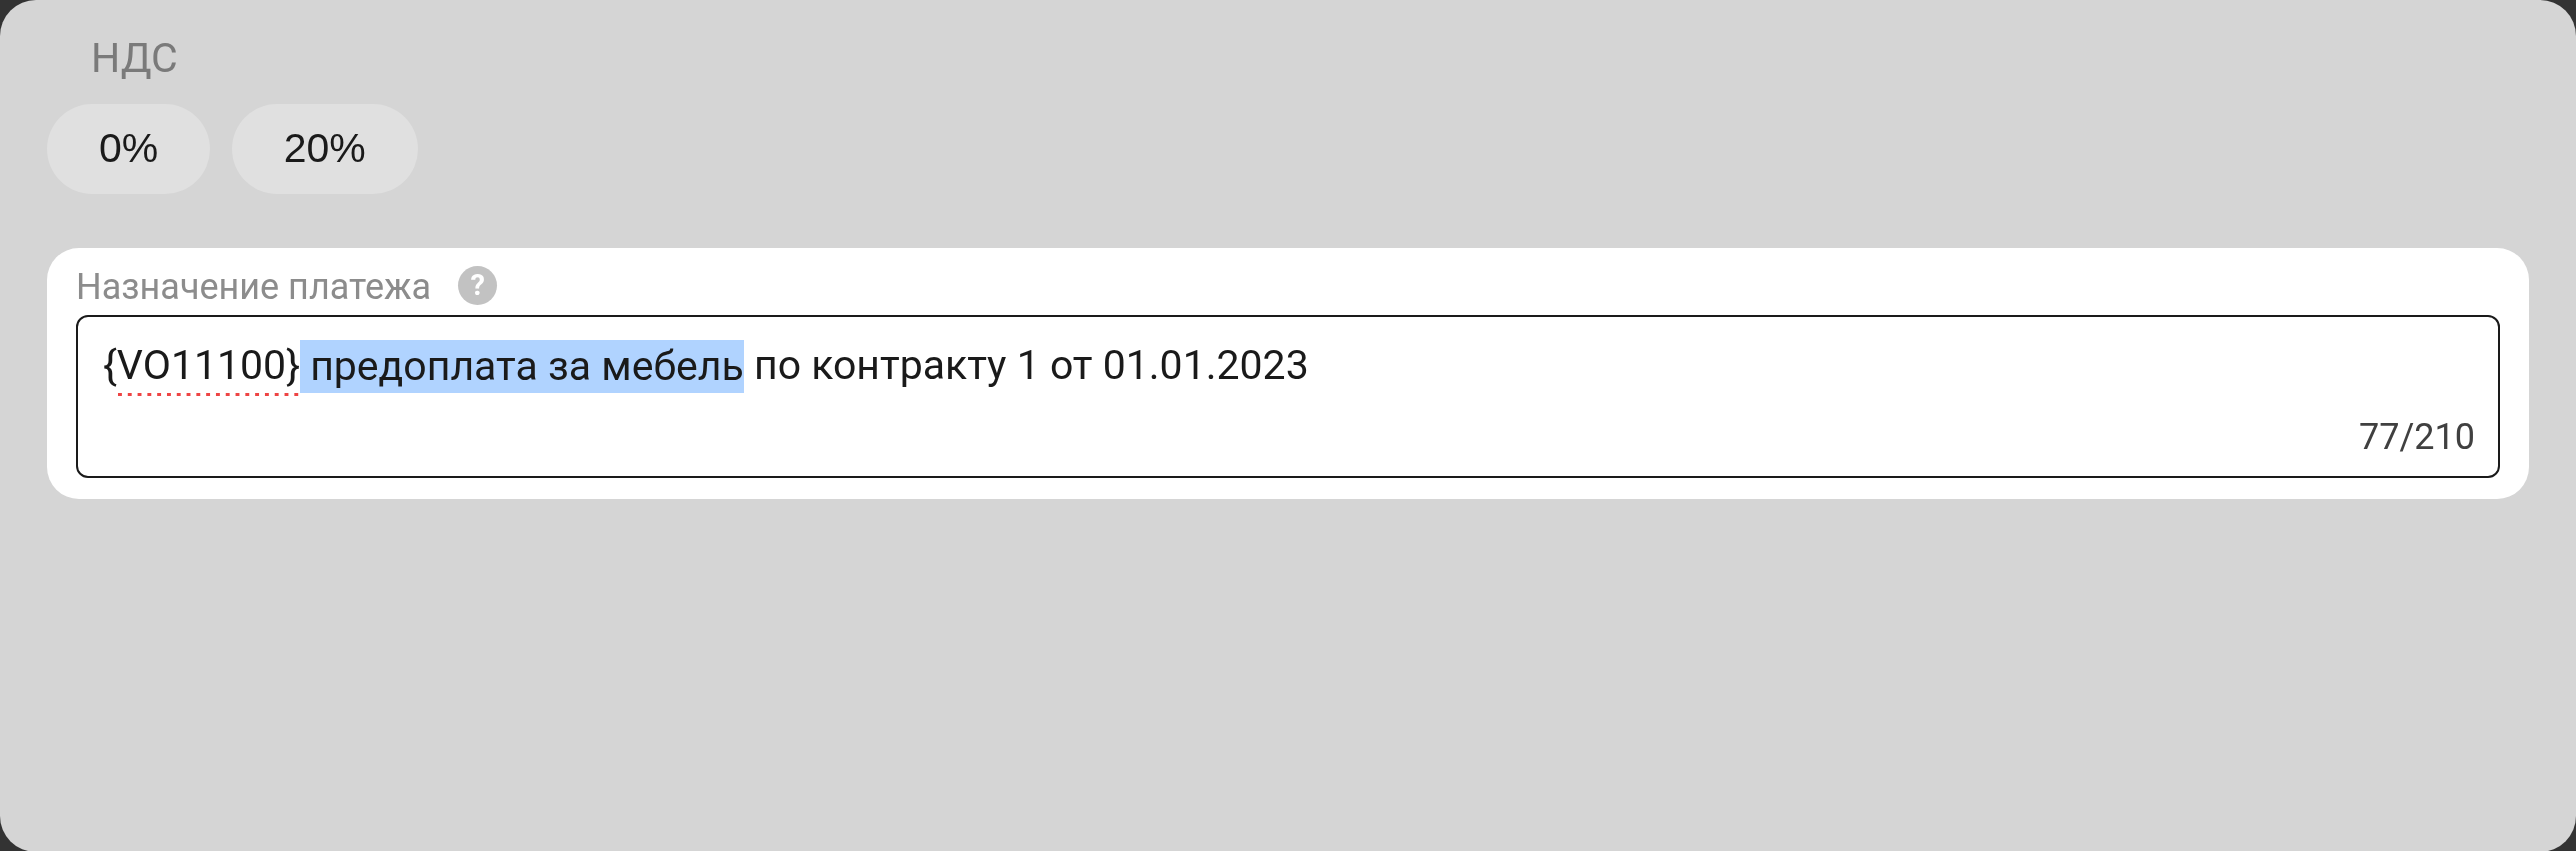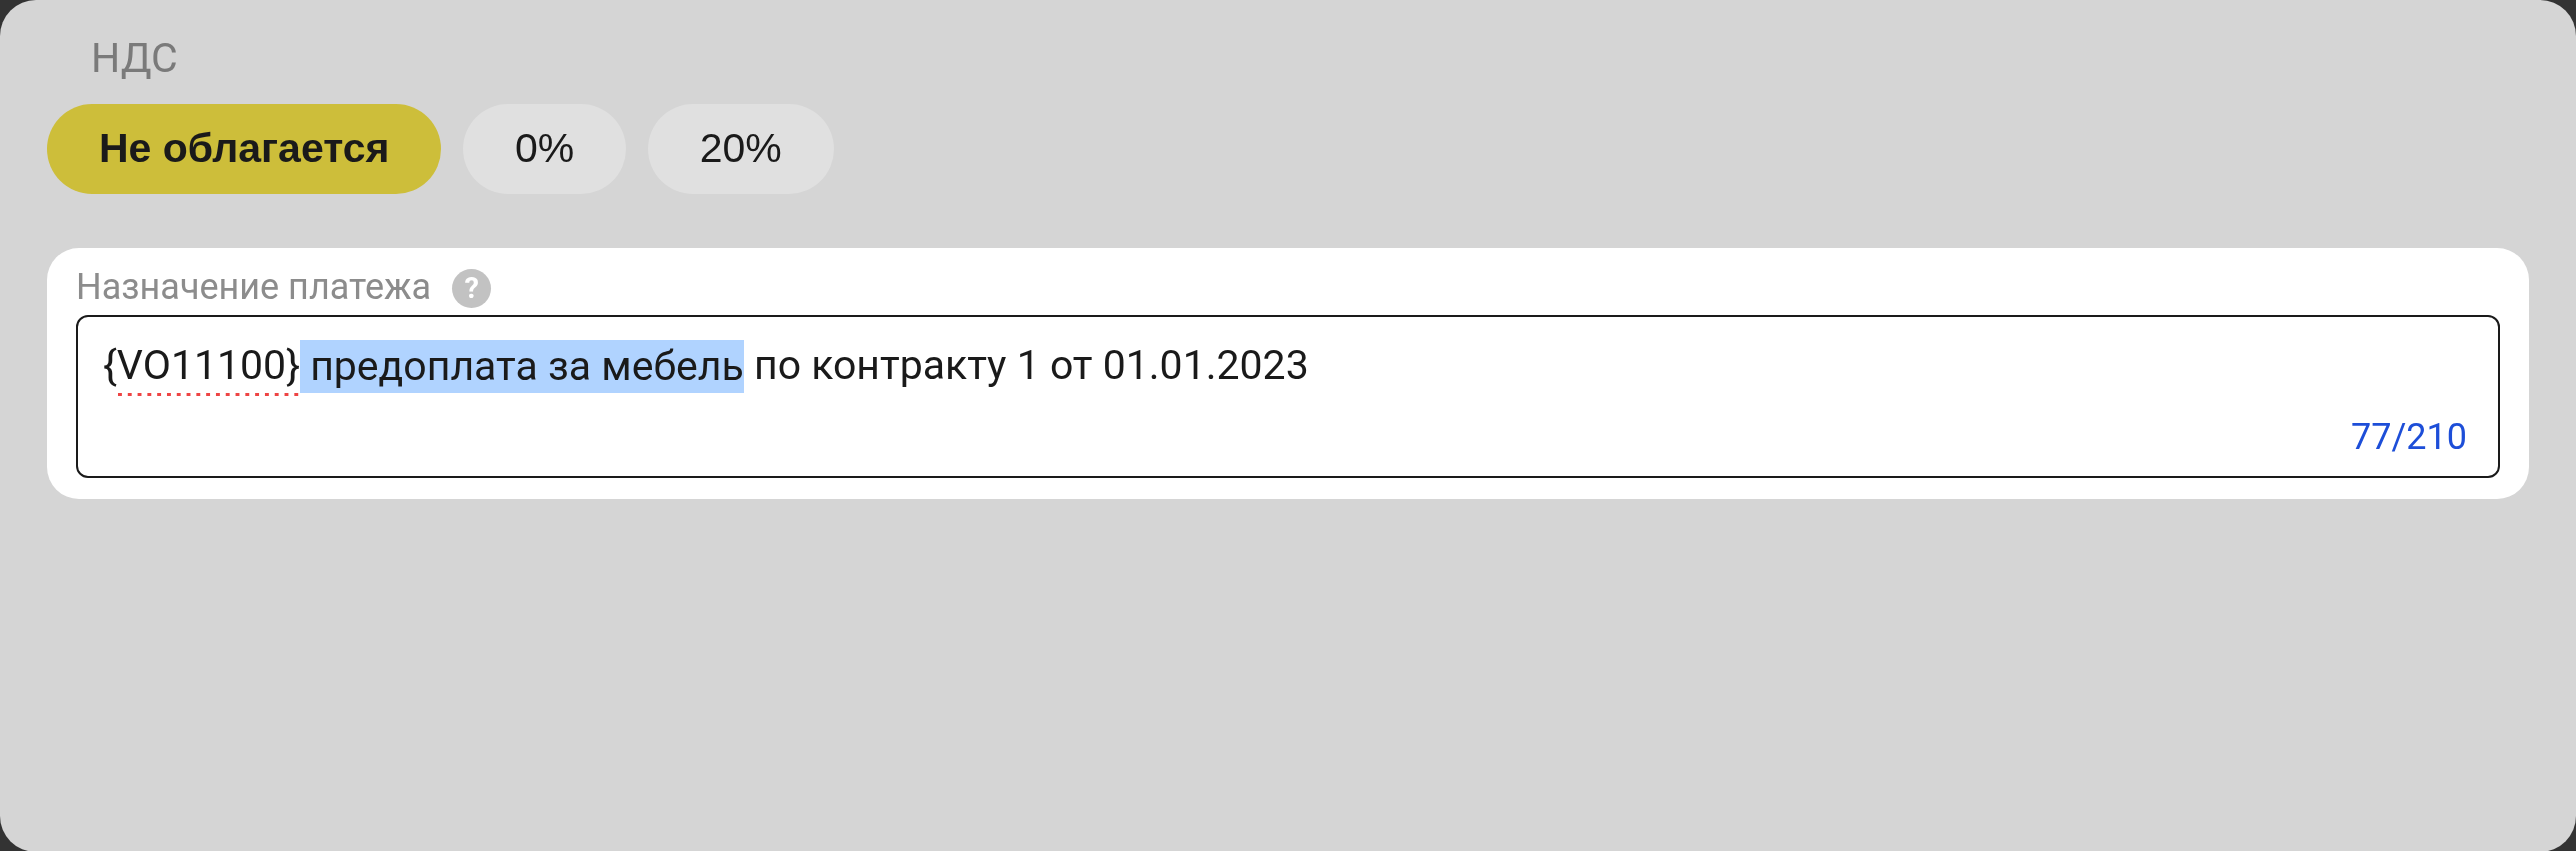--- a/index.html
+++ b/index.html
@@ -47,22 +47,22 @@
       font-weight: 600;
     }
 
     .purpose-wrap {
       background: #fff;
       border-radius: 32px;
       padding: 18px 29px 21.5px 29px;
     }
     .purpose-header {
       display: flex;
-      align-items: flex-end;
-      gap: 21px;
+      align-items: flex-start;
+      gap: 27px;
       margin-bottom: 7.2px;
     }
     .purpose-label {
       color: #8c8c8c;
       font-size: 36px;
       font-weight: 400;
     }
     .help-icon {
       width: 39px;
       height: 39px;
@@ -102,36 +102,35 @@
       background-image: radial-gradient(circle at 2.7px 2.7px, #e44 2.1px, transparent 2.1px);
       background-size: 9.8px 5.4px;
       background-repeat: repeat-x;
     }
     .highlight-sel {
       background: #b0d3ff;
       padding: 1.8px 0 3.6px 0;
     }
     .counter {
       position: absolute;
-      right: 31px;
+      right: 23px;
       bottom: 12.5px;
-      color: #1d4ed8;
+      color: #404040;
       font-size: 36px;
       font-weight: 400;
     }
   </style>
 </head>
 <body>
 
 <div class="card">
 
   <div class="section-label">НДС</div>
 
   <div class="pill-row">
-    <button class="pill active">Не облагается</button>
     <button class="pill">0%</button>
     <button class="pill">20%</button>
   </div>
 
   <div class="purpose-wrap">
     <div class="purpose-header">
       <span class="purpose-label">Назначение платежа</span>
       <span class="help-icon">?</span>
     </div>
 

